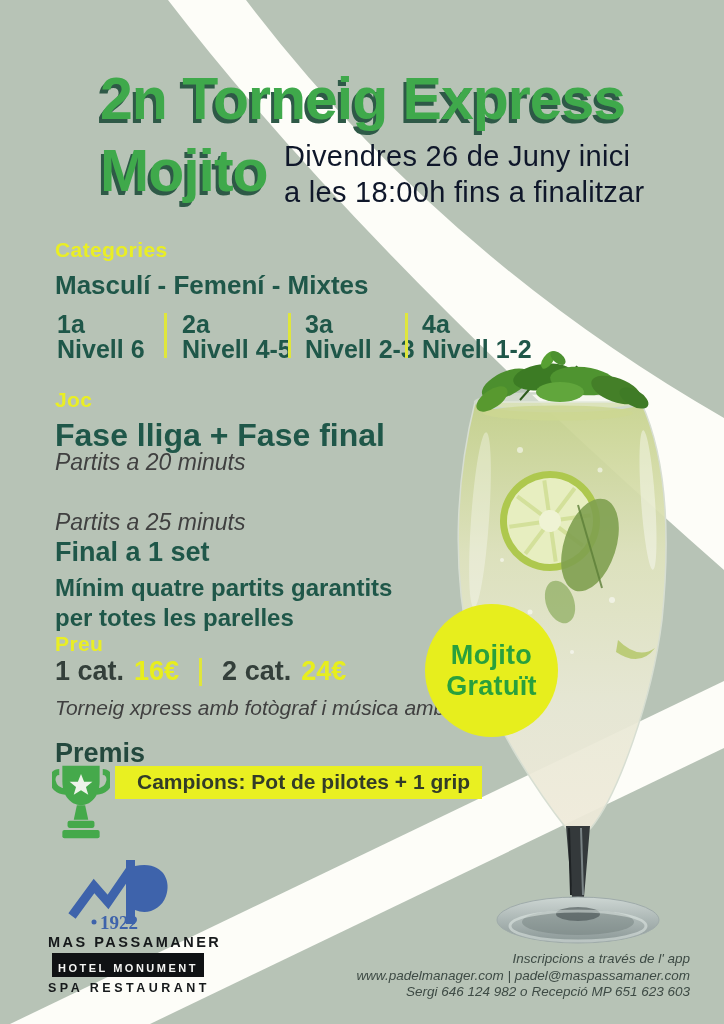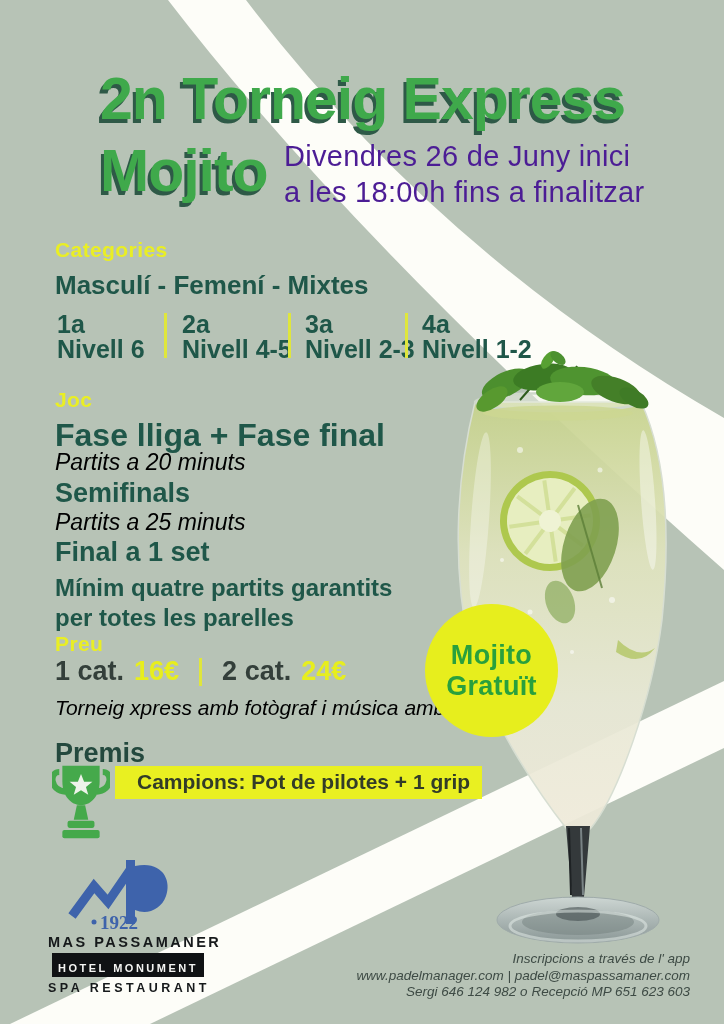--- a/index.html
+++ b/index.html
@@ -20,33 +20,33 @@
     position:absolute;left:55px;
     font-size:59px;font-weight:800;letter-spacing:-1px;
     color:#3fa94b;text-shadow:-3px 4px 0 #2e5947;
     white-space:nowrap;line-height:1;margin-left:45px;
   }
   .title1{top:70px;}
   .title2{top:142px;}
 
   .dateblock{
     position:absolute;left:284px;top:138px;
-    color:#4c1d95;font-size:29px;line-height:36px;font-weight:400;
+    color:#0f172a;font-size:29px;line-height:36px;font-weight:400;
     letter-spacing:.3px;white-space:nowrap;
   }
 
   .y-label{
     position:absolute;left:55px;
     color:#e9ee25;font-size:21px;font-weight:700;letter-spacing:.4px;
   }
   .h-green{
     position:absolute;left:55px;color:#1f5749;font-weight:700;white-space:nowrap;
   }
   .italic-line{
-    position:absolute;left:55px;color:#000000;font-style:italic;
+    position:absolute;left:55px;color:#404040;font-style:italic;
     font-size:23px;white-space:nowrap;
   }
 
   
   .level-col{position:absolute;top:312px;color:#1f5749;font-weight:700;
     font-size:25px;line-height:25px;white-space:nowrap;}
   .level-div{position:absolute;top:313px;width:3px;height:45px;background:#dfe63c;}
 
   
   .price-row{
@@ -127,21 +127,20 @@
   </div>
   <div class="level-div" style="left:405px;"></div>
   <div class="level-col" style="left:422px;">
     <div>4a</div>
     <div>Nivell 1-2</div>
   </div>
 
   <div class="y-label" style="top:388px;">Joc</div>
   <div class="h-green" style="top:417px;font-size:32px;">Fase lliga + Fase final</div>
   <div class="italic-line" style="top:449px;">Partits a 20 minuts</div>
-  <div class="h-green" style="top:478px;font-size:27px;">Semifinals</div>
   <div class="italic-line" style="top:509px;">Partits a 25 minuts</div>
   <div class="h-green" style="top:537px;font-size:27px;">Final a 1 set</div>
   <div class="h-green" style="top:574px;font-size:24px;">Mínim quatre partits garantits</div>
   <div class="h-green" style="top:604px;font-size:24px;">per totes les parelles</div>
 
   <div class="y-label" style="top:632px;">Preu</div>
   <div class="price-row">
     <span>1 cat.</span>
     <span class="price-val">16€</span>
     <span class="price-sep"></span>

